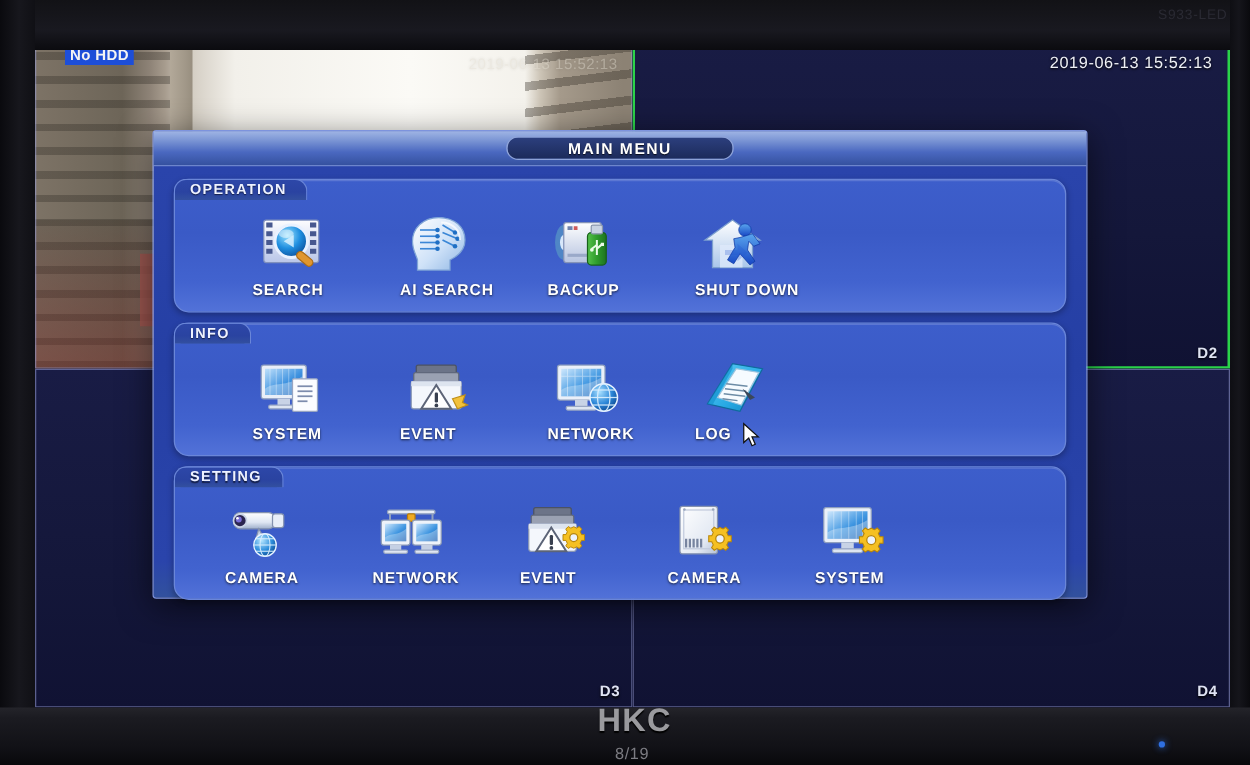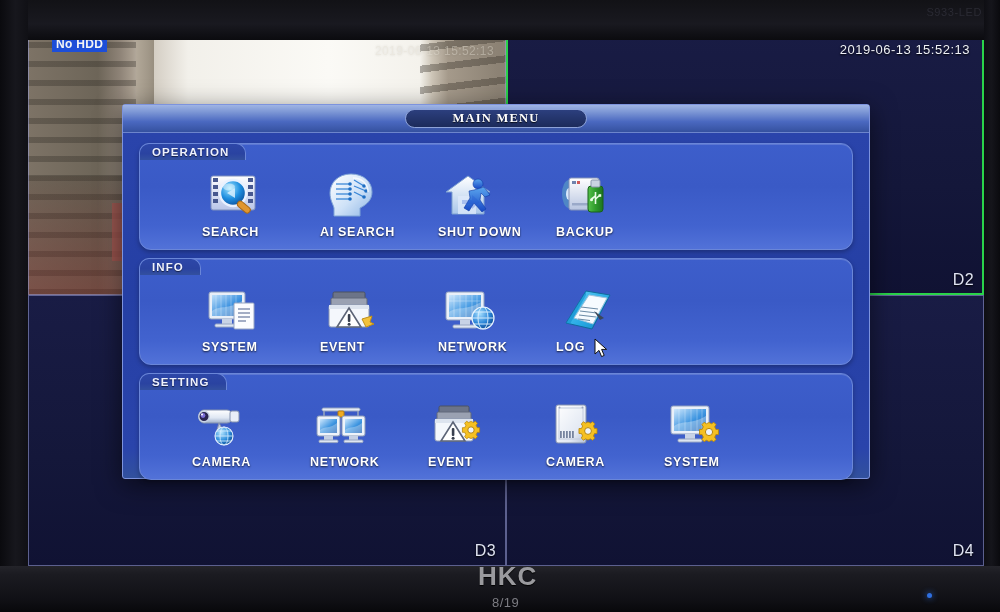--- a/index.html
+++ b/index.html
@@ -89,37 +89,37 @@
     color:#ddd8cc; font-size:12px; opacity:.42; letter-spacing:.4px;
     text-shadow:0 0 3px rgba(0,0,0,.3);
   }
   .osd-time{
     position:absolute; right:14px; top:18px;
     color:#eef0f6; font-size:13px; letter-spacing:.5px;
     text-shadow:0 1px 2px #000;
   }
   .osd-chan{
     position:absolute; right:10px; bottom:6px;
-    color:#dfe3f2; font-size:16px; font-weight:normal; letter-spacing:.4px;
+    color:#dfe3f2; font-size:12px; font-weight:bold; letter-spacing:.4px;
     text-shadow:0 1px 2px #000;
   }
 
   
   #dialog{
     position:absolute; left:94px; top:80px; width:748px; height:375px;
     background:linear-gradient(180deg,#2f4bb4 0%,#2a44ab 8%, #253fa4 50%, #2a44ab 92%, #32519d 100%);
     border:1px solid #7d93dd;
     border-radius:3px;
     box-shadow:0 6px 26px rgba(0,0,0,.55);
   }
   .dlg-titlebar{
     position:relative; height:28px;
     background:linear-gradient(180deg,#9fb4e4 0%,#7f99d6 24%,#4a68c0 62%,#35519f 100%);
     border-bottom:1px solid #6d85cc;
-    display:flex; align-items:center; justify-content:center;font-family:Liberation Serif, serif;
+    display:flex; align-items:center; justify-content:center;
   }
   .dlg-title-pill{
     min-width:182px; height:19px; border-radius:10px;
     background:linear-gradient(180deg,#2c3f7e 0%,#24356c 50%,#1c2b5b 100%);
     border:1px solid #8ea3d8;
     display:flex; align-items:center; justify-content:center;
     color:#ffffff; font-size:12.5px; font-weight:bold; letter-spacing:1.2px;
     text-shadow:0 1px 1px rgba(0,0,0,.8);
     padding:0 16px;
   }
@@ -153,21 +153,21 @@
   }
   .menu-icon{ width:62px; height:50px; position:relative; }
   .menu-label{
     margin-top:5px; color:#ffffff; font-size:12.5px; font-weight:bold;
     letter-spacing:.7px; text-shadow:0 1px 2px rgba(0,0,0,.75); white-space:nowrap;
   }
 
   
   .row-operation .menu-items-pad{ padding-left:62px; }
   .row-info .menu-items-pad{ padding-left:62px; }
-  .row-setting .menu-items-pad{ padding-left:52px; }
+  .row-setting .menu-items-pad{ padding-left:40px; }
 
   svg{ display:block; overflow:visible; }
 
   
   .cursor{ position:absolute; left:566px; top:314px; width:14px; height:20px; z-index:40; }
 </style>
 </head>
 <body>
 
 <div id="monitor">
@@ -280,45 +280,20 @@
                   <path d="M33 8 C42 8 48 14 48 22" stroke="#ffffff" stroke-width="1.6" fill="none" opacity=".7"></path>
                 </svg>
               </div>
               <div class="menu-label">AI SEARCH</div>
             </div>
 
             <div class="menu-item">
               <div class="menu-icon">
                 <svg viewBox="0 0 62 50" width="62" height="50">
                   <defs>
-                    <linearGradient id="houseG" x1="0" y1="0" x2="0" y2="1">
-                      <stop offset="0" stop-color="#ffffff"></stop>
-                        <stop offset="1" stop-color="#a9c6ea"></stop>
-                    </linearGradient>
-                    <linearGradient id="manG" x1="0" y1="0" x2="0" y2="1">
-                      <stop offset="0" stop-color="#5aa5ee"></stop>
-                        <stop offset="1" stop-color="#1747c4"></stop>
-                    </linearGradient>
-                  </defs>
-                  <path d="M8 22 L30 6 L52 22 L46 22 L46 44 L14 44 L14 22 Z" fill="url(#houseG)" stroke="#7ea1cf" stroke-width="1"></path>
-                  <rect x="20" y="26" width="18" height="18" fill="#dfeafb" opacity=".75"></rect>
-                  <g fill="url(#manG)" stroke="#0f3aa5" stroke-width=".6">
-                    <circle cx="40" cy="14" r="5"></circle>
-                    <path d="M36 20 L46 17 L52 25 L47 27 L43 23 L42 30 L48 39 L44 42 L36 33 L31 41 L26 38 L32 28 L31 21 Z"></path>
-                  </g>
-                  <path d="M24 30 L34 30 L34 25 L42 32 L34 39 L34 34 L24 34 Z" fill="#1a4fd0" opacity=".25"></path>
-                </svg>
-              </div>
-              <div class="menu-label">SHUT DOWN</div>
-            </div>
-
-            <div class="menu-item">
-              <div class="menu-icon">
-                <svg viewBox="0 0 62 50" width="62" height="50">
-                  <defs>
                     <linearGradient id="drvG" x1="0" y1="0" x2="0" y2="1">
                       <stop offset="0" stop-color="#ffffff"></stop>
                         <stop offset="1" stop-color="#b7c4e0"></stop>
                     </linearGradient>
                     <linearGradient id="usbG" x1="0" y1="0" x2="1" y2="0">
                       <stop offset="0" stop-color="#55c14a"></stop>
                         <stop offset="50%" stop-color="#2f9c2c"></stop>
                         <stop offset="1" stop-color="#1d7320"></stop>
                     </linearGradient>
                   </defs>
@@ -333,20 +308,45 @@
                   <g stroke="#eafbe8" stroke-width="1.6" fill="none">
                     <path d="M39.5 22 V34"></path>
                       <path d="M39.5 26 L35.5 29"></path>
                       <path d="M39.5 29 L43.5 25.5"></path>
                   </g>
                   <circle cx="35.5" cy="29.8" r="1.5" fill="#eafbe8"></circle>
                   <rect x="42.6" y="24.2" width="2.6" height="2.6" fill="#eafbe8"></rect>
                 </svg>
               </div>
               <div class="menu-label">BACKUP</div>
+            </div>
+
+            <div class="menu-item">
+              <div class="menu-icon">
+                <svg viewBox="0 0 62 50" width="62" height="50">
+                  <defs>
+                    <linearGradient id="houseG" x1="0" y1="0" x2="0" y2="1">
+                      <stop offset="0" stop-color="#ffffff"></stop>
+                        <stop offset="1" stop-color="#a9c6ea"></stop>
+                    </linearGradient>
+                    <linearGradient id="manG" x1="0" y1="0" x2="0" y2="1">
+                      <stop offset="0" stop-color="#5aa5ee"></stop>
+                        <stop offset="1" stop-color="#1747c4"></stop>
+                    </linearGradient>
+                  </defs>
+                  <path d="M8 22 L30 6 L52 22 L46 22 L46 44 L14 44 L14 22 Z" fill="url(#houseG)" stroke="#7ea1cf" stroke-width="1"></path>
+                  <rect x="20" y="26" width="18" height="18" fill="#dfeafb" opacity=".75"></rect>
+                  <g fill="url(#manG)" stroke="#0f3aa5" stroke-width=".6">
+                    <circle cx="40" cy="14" r="5"></circle>
+                    <path d="M36 20 L46 17 L52 25 L47 27 L43 23 L42 30 L48 39 L44 42 L36 33 L31 41 L26 38 L32 28 L31 21 Z"></path>
+                  </g>
+                  <path d="M24 30 L34 30 L34 25 L42 32 L34 39 L34 34 L24 34 Z" fill="#1a4fd0" opacity=".25"></path>
+                </svg>
+              </div>
+              <div class="menu-label">SHUT DOWN</div>
             </div>
 
           </div>
         </div>
 
         <div class="group row-info">
           <div class="group-tab">INFO</div>
           <div class="group-items menu-items-pad">
 
             <div class="menu-item">

